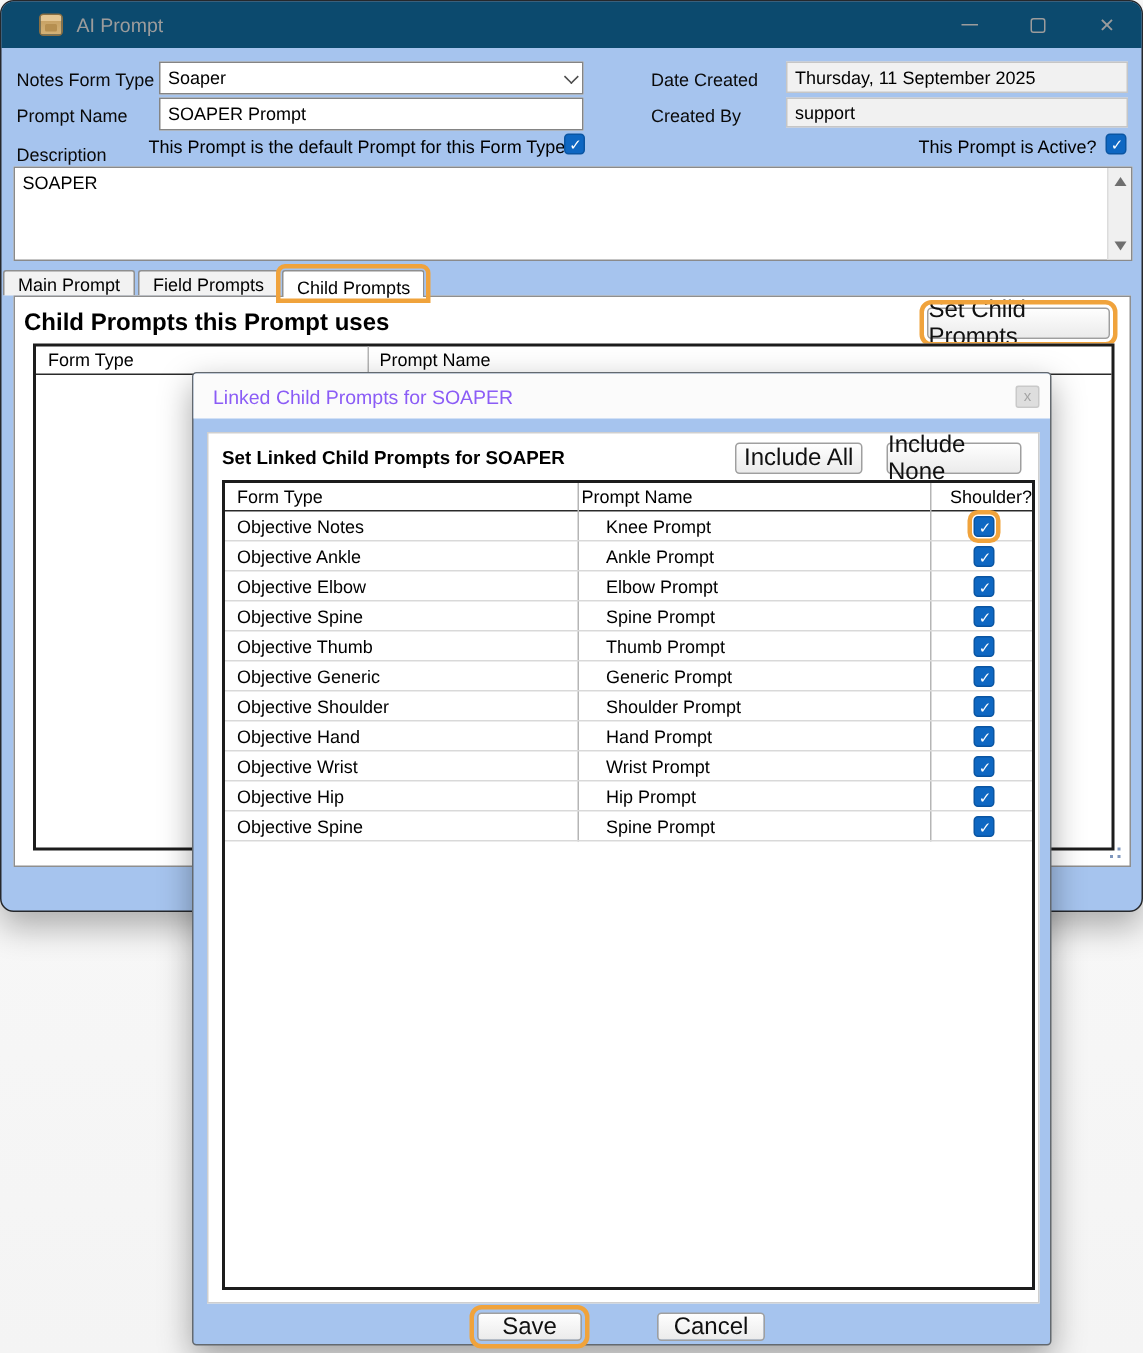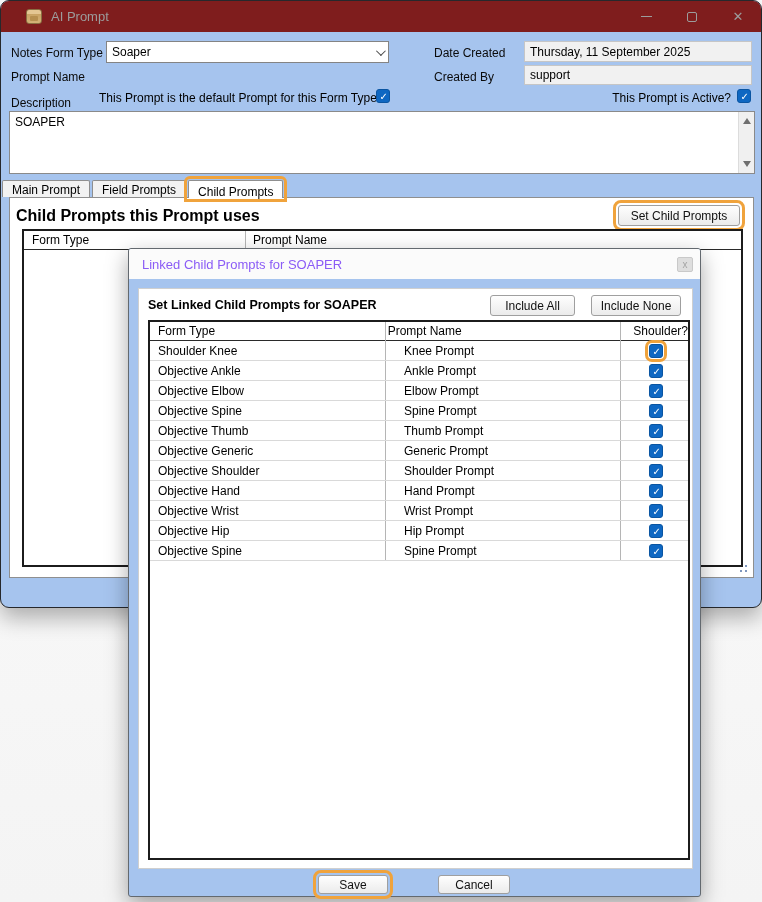--- a/index.html
+++ b/index.html
@@ -12,21 +12,21 @@
   }
 
   
   .window {
     position:absolute; left:0; top:0; width:762px; height:608px;
     background:#a6c4ee; border:1px solid #26282c; border-radius:9px;
     box-shadow:0 10px 22px rgba(0,0,0,.30);
   }
   .titlebar {
     position:absolute; left:0; top:0; right:0; height:31px;
-    background:#7f1d1d; border-radius:8px 8px 0 0;
+    background:#0c4a6e; border-radius:8px 8px 0 0;
     display:flex; align-items:center;
   }
   .app-icon {
     width:16px; height:15px; margin-left:25px; border-radius:3px;
     background:linear-gradient(#e4c693 30%, #c8a264 30%, #d4b277);
     border:1px solid #8a6f42; position:relative;
   }
   .app-icon::after{ content:""; position:absolute; left:3px; top:6px; right:3px; height:5px;
     background:#b68f50; border-radius:1px;}
   .title-text { color:#9c9c9c; font-size:13px; margin-left:9px; }
@@ -77,21 +77,21 @@
   .tab.selected { background:#fff; height:18px; padding-top:4px; position:relative; z-index:3; }
   .tab.hl { outline:3px solid #f0a33c; outline-offset:1px; }
 
   .tab-panel {
     position:absolute; left:8px; top:196px; width:745px; height:381px;
     background:#fff; border:1px solid #8f8f8f; z-index:2;
   }
   .panel-heading { position:absolute; left:6px; top:9px; font-weight:bold; font-size:16px; }
   .btn {
     background:linear-gradient(#fefefe,#ebebeb); border:1px solid #9f9f9f; border-radius:3px;
-    display:flex; align-items:center; justify-content:center; font-size:12px; color:#111;
+    display:flex; align-items:center; justify-content:center; font-size:16px; color:#111;
     position:absolute;
   }
   .btn.hl { outline:3px solid #f0a33c; outline-offset:2px; }
 
   .grid { position:absolute; background:#fff; border:2px solid #1c1c1c; }
   .grid-head { position:absolute; left:0; right:0; top:0; height:19px; border-bottom:1px solid #2a2a2a; display:flex; align-items:center; }
   .gh-cell { padding-left:8px; }
   .vline { position:absolute; top:0; width:1px; background:#b5b5b5; }
 
   
@@ -159,20 +159,23 @@
   <div class="field" style="left:105px; top:40px; width:283px; height:22px;">
     <span>Soaper</span>
     <span class="chev"></span>
   </div>
   <div class="lbl" style="left:433px; top:45px;">Date Created</div>
   <div class="field readonly" style="left:523px; top:40px; width:228px; height:21px;">
     <span>Thursday, 11 September 2025</span>
   </div>
 
   <div class="lbl" style="left:10px; top:69px;">Prompt Name</div>
+  <div class="field" style="left:105px; top:64px; width:283px; height:22px;">
+    <span>SOAPER Prompt</span>
+  </div>
   <div class="lbl" style="left:433px; top:69px;">Created By</div>
   <div class="field readonly" style="left:523px; top:64px; width:228px; height:20px;">
     <span>support</span>
   </div>
 
   <div class="cb-label" style="left:98px; top:90px; width:272px;">This Prompt is the default Prompt for this Form Type?</div>
   <div class="cb" style="left:375px; top:88px;"></div>
   <div class="cb-label" style="left:560px; top:90px; width:170px;">This Prompt is Active?</div>
   <div class="cb" style="left:736px; top:88px;"></div>
 
@@ -228,21 +231,21 @@
     <div class="grid dlg-grid">
       <div class="grid-head">
         <div class="gh-cell" style="width:235px;">Form Type</div>
         <div class="gh-cell" style="width:235px;">Prompt Name</div>
         <div class="gh-cell" style="padding-left:24px;">Shoulder?</div>
       </div>
       <div class="vline" style="left:235px; height:239px;"></div>
       <div class="vline" style="left:470px; height:239px;"></div>
       <div class="rows" id="dialog-rows">
           <div class="row">
-            <span class="c1">Shoulder Knee</span>
+            <span class="c1">Objective Notes</span>
             <span class="c2">Knee Prompt</span>
             <span class="cbx hl"></span>
           </div>
           <div class="row">
             <span class="c1">Objective Ankle</span>
             <span class="c2">Ankle Prompt</span>
             <span class="cbx"></span>
           </div>
           <div class="row">
             <span class="c1">Objective Elbow</span>

